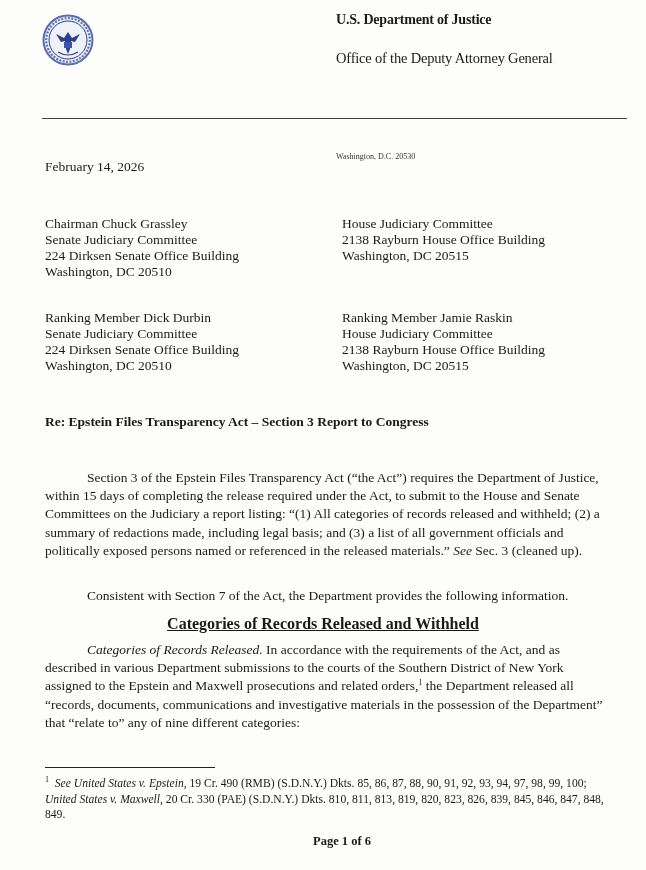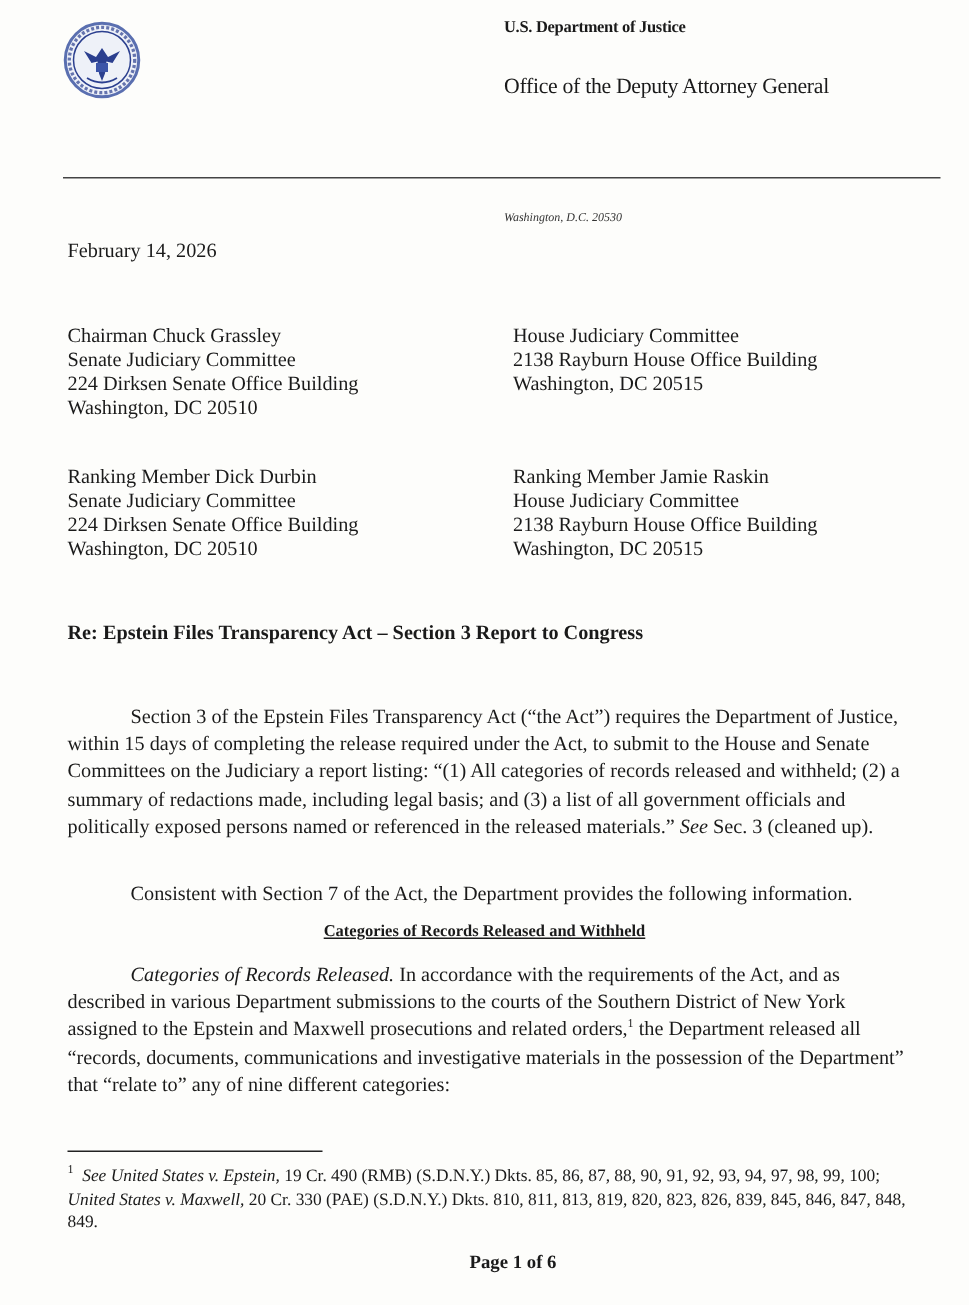--- a/index.html
+++ b/index.html
@@ -9,52 +9,52 @@
       font-family: "Liberation Serif", "DejaVu Serif", serif;
       color: #1a1a1a;
       position: relative;
     }
     .page { position: absolute; left: 0; top: 0; width: 646px; height: 870px; }
     .seal {
       position: absolute; left: 42px; top: 14px; width: 52px; height: 52px;
     }
     .dept {
       position: absolute; left: 336px; top: 12px;
-      font-size: 11px; font-weight: bold; letter-spacing: -0.2px;
+      font-size: 14px; font-weight: bold; letter-spacing: -0.2px;
     }
     .office {
       position: absolute; left: 336px; top: 50px;
       font-size: 14.5px; letter-spacing: -0.2px;
     }
     .rule {
       position: absolute; left: 42px; top: 118px; width: 585px; height: 0;
       border-top: 1.6px solid #444;
     }
     .city {
-      position: absolute; left: 336px; top: 140px;
-      font-size: 8px; font-style: italic; color: #333; text-align: right;
+      position: absolute; left: 336px; top: 152px;
+      font-size: 8px; color: #333; text-align: right;
     }
     .date {
       position: absolute; left: 45px; top: 159px; font-size: 13.5px;
     }
     .addr {
       position: absolute; font-size: 13.5px; line-height: 16px;
     }
     .addr div { white-space: nowrap; }
     .re {
       position: absolute; left: 45px; top: 414px; font-size: 13.5px; font-weight: bold;
     }
     .para {
       position: absolute; left: 45px; width: 560px; font-size: 13.5px; line-height: 18.2px;
       text-align: left;
     }
     .indent { text-indent: 42px; }
     .heading {
       position: absolute; left: 0; width: 646px; top: 615px;
-      text-align: center; font-size: 11px; font-weight: bold; text-decoration: underline;
+      text-align: center; font-size: 16px; font-weight: bold; text-decoration: underline;
     }
     .fn-rule {
       position: absolute; left: 45px; top: 767px; width: 170px; border-top: 1.2px solid #222;
     }
     .footnote {
       position: absolute; left: 45px; top: 776px; width: 570px;
       font-size: 11.6px; line-height: 15.5px;
     }
     .pagenum {
       position: absolute; left: 0; width: 646px; top: 834px; text-align: center;

